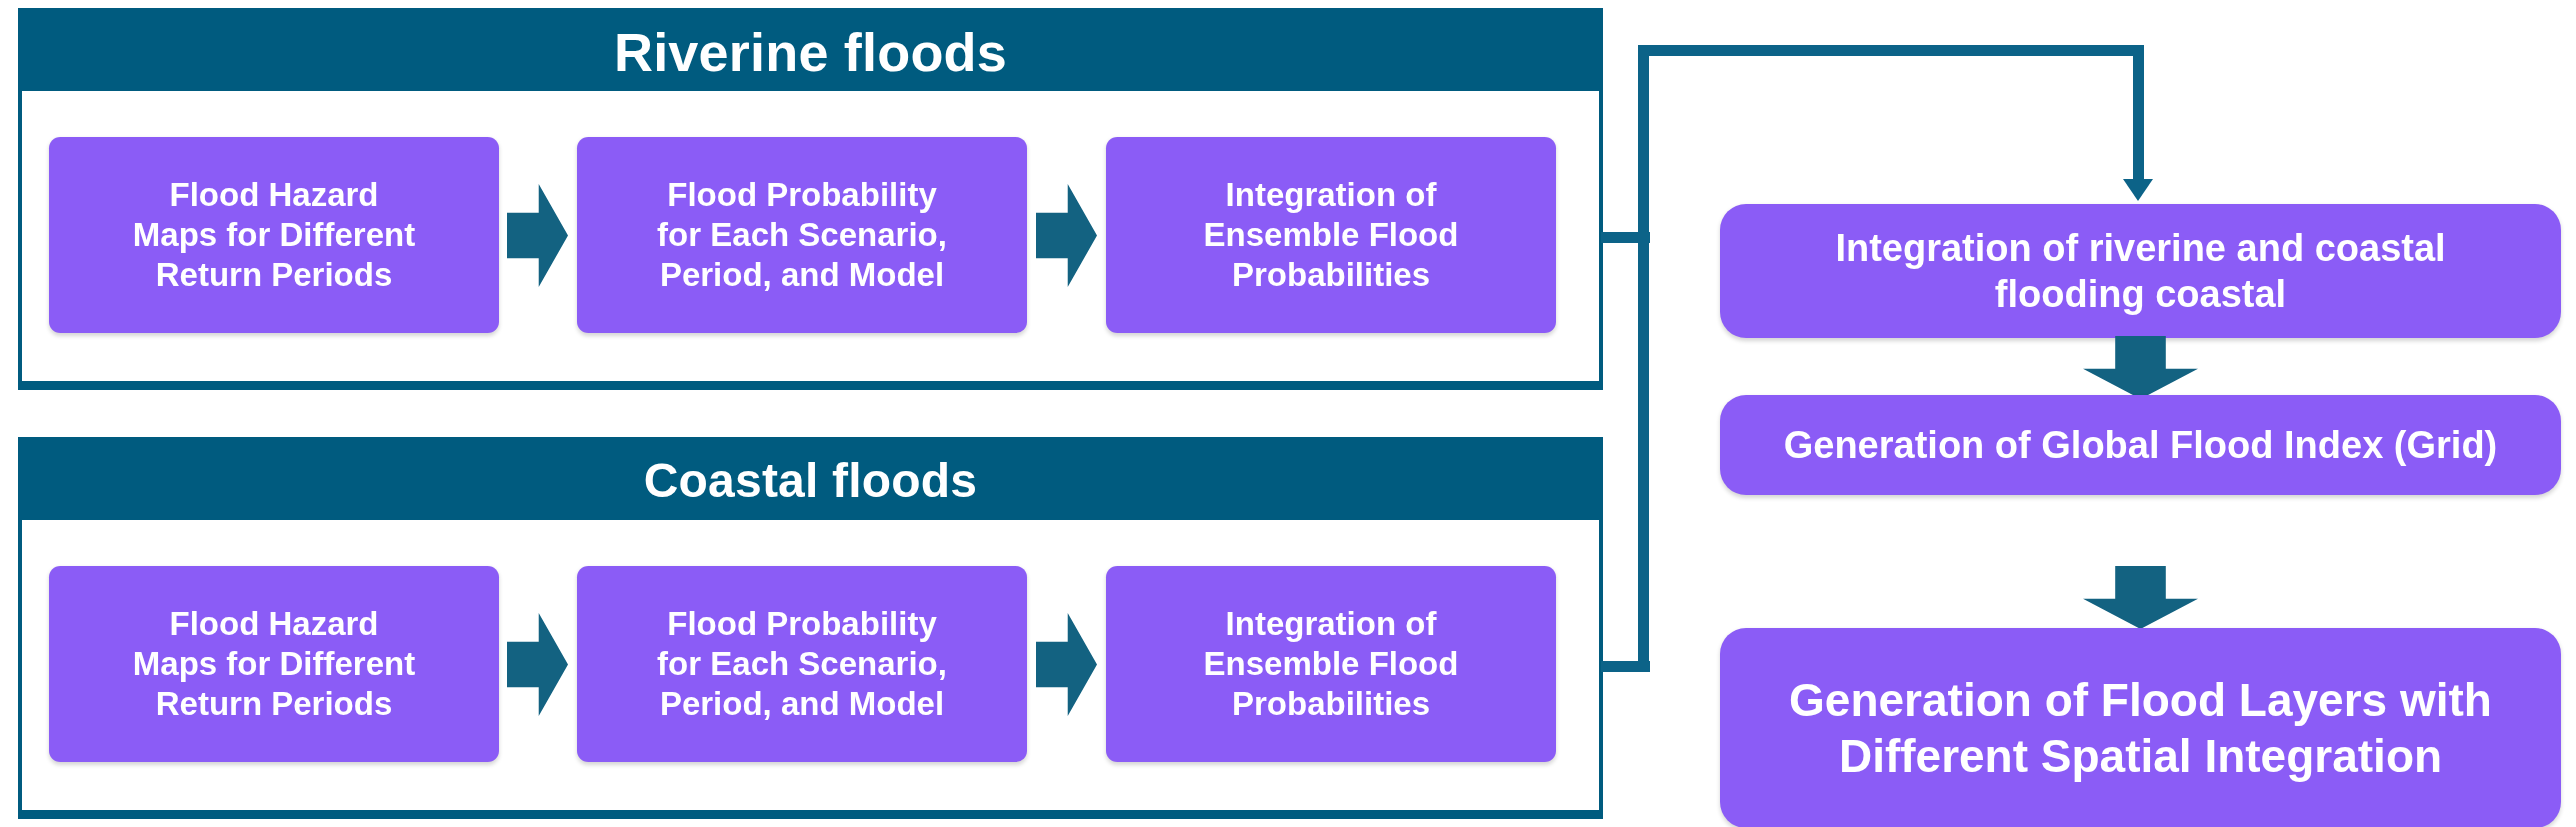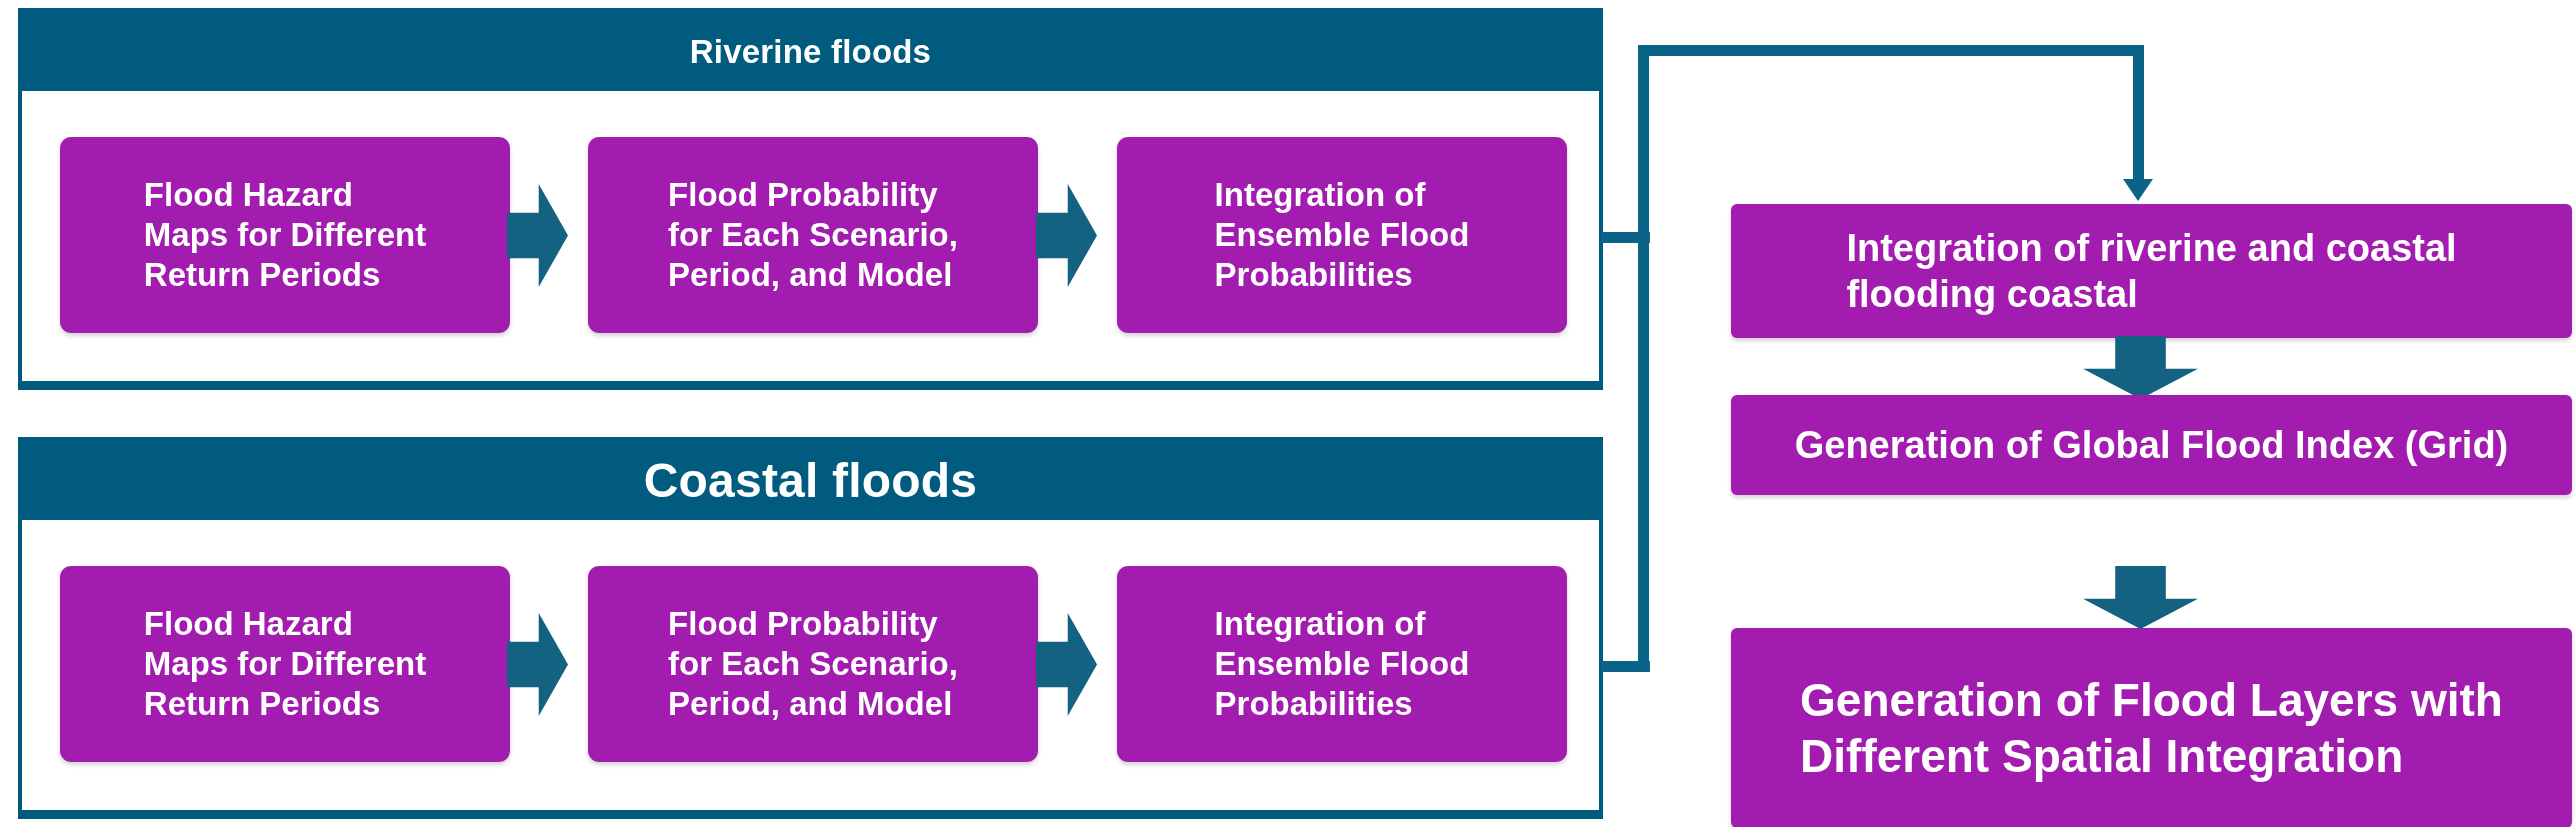--- a/index.html
+++ b/index.html
@@ -37,34 +37,34 @@
     align-items: center;
     justify-content: center;
     font-weight: bold;
     letter-spacing: 0.2px;
   }
 
   
   .pbox {
     position: absolute;
     box-sizing: border-box;
-    background: #a21caf;
+    background: #8b5cf6;
     color: #ffffff;
     border-radius: 11.3px;
     display: flex;
     align-items: center;
     justify-content: center;
+    text-align: center;
     font-weight: bold;
     line-height: 1.22;
     padding: 4.9px 8px;
     box-shadow: 0 2.4px 4px rgba(0,0,0,0.17);
-    margin-left: 11px;
   }
   .pbox.big {
-    border-radius: 6px;
+    border-radius: 26px;
   }
 
   
   .arrow-right {
     position: absolute;
     background: #136281;
     clip-path: polygon(0% 28%, 52% 28%, 52% 0%, 100% 50%, 52% 100%, 52% 72%, 0% 72%);
   }
   .arrow-down {
     position: absolute;
@@ -87,21 +87,21 @@
   }
 
   .nosel { user-select: none; }
 </style>
 </head>
 <body>
 
 <div id="canvas">
 
   <div class="group" style="left:18px; top:8px; width:1585px; height:382px;">
-    <div class="group-header nosel" style="height:79px; font-size:33px;">Riverine floods</div>
+    <div class="group-header nosel" style="height:79px; font-size:54px;">Riverine floods</div>
 
     <div class="pbox nosel" style="left:27px; top:125px; width:450px; height:196px; font-size:33px;">
       <span>
         <span>Flood Hazard</span><br>
         <span>Maps for Different</span><br>
         <span>Return Periods</span>
       </span>
     </div>
 
     <div class="arrow-right" style="left:485px; top:172px; width:61px; height:103px;"></div>

